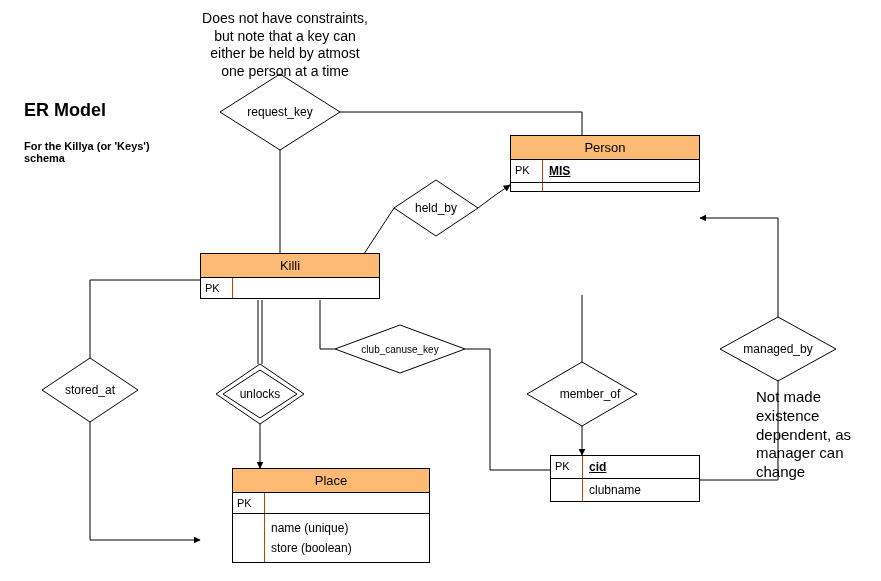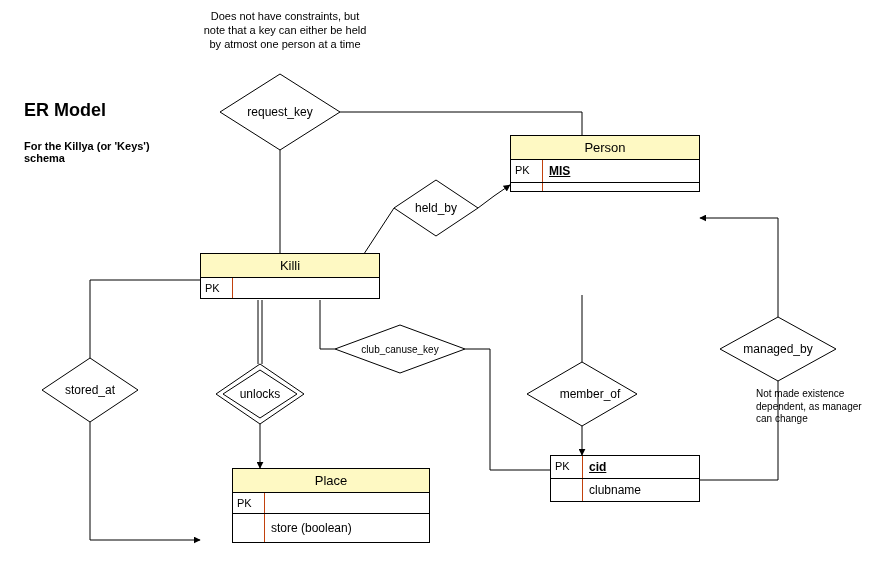--- a/index.html
+++ b/index.html
@@ -22,41 +22,41 @@
     font-size: 18px;
   }
   .subtitle {
     position: absolute;
     font-size: 11px;
     font-weight: bold;
     max-width: 160px;
   }
   .note {
     position: absolute;
-    font-size: 11px;
+    font-size: 14px;
     text-align: center;
     line-height: 1.25;
   }
   .note-left {
     position: absolute;
-    font-size: 10px;
+    font-size: 15px;
     text-align: left;
     line-height: 1.25;
   }
 
   
   .entity {
     position: absolute;
     border: 1px solid #000;
     background: #fff;
     box-sizing: border-box;
     font-size: 12px;
   }
   .entity .header {
-    background: #fef9c3;
+    background: #fdba74;
     text-align: center;
     padding: 4px 2px;
     border-bottom: 1px solid #000;
     font-size: 13px;
   }
   .entity .row {
     display: flex;
     border-bottom: 1px solid #000;
   }
   .entity .row:last-child { border-bottom: none; }
@@ -168,20 +168,21 @@
 </div>
 
 <div class="entity" style="left:200px; top:468px; width:198px;margin-left:32px;">
   <div class="header">Place</div>
   <div class="row">
     <div class="cell-pk pklabel">PK</div>
   </div>
   <div class="row">
     <div class="cell-pk"></div>
     <div class="cell-attr">
+      <div style="padding:3px 0;">name (unique)</div>
       <div style="padding:3px 0;">store (boolean)</div>
     </div>
   </div>
 </div>
 
 <div class="entity" style="left:550px; top:455px; width:150px;">
   <div class="row">
     <div class="cell-pk pklabel">PK</div>
     <div class="cell-attr pkval">cid</div>
   </div>

